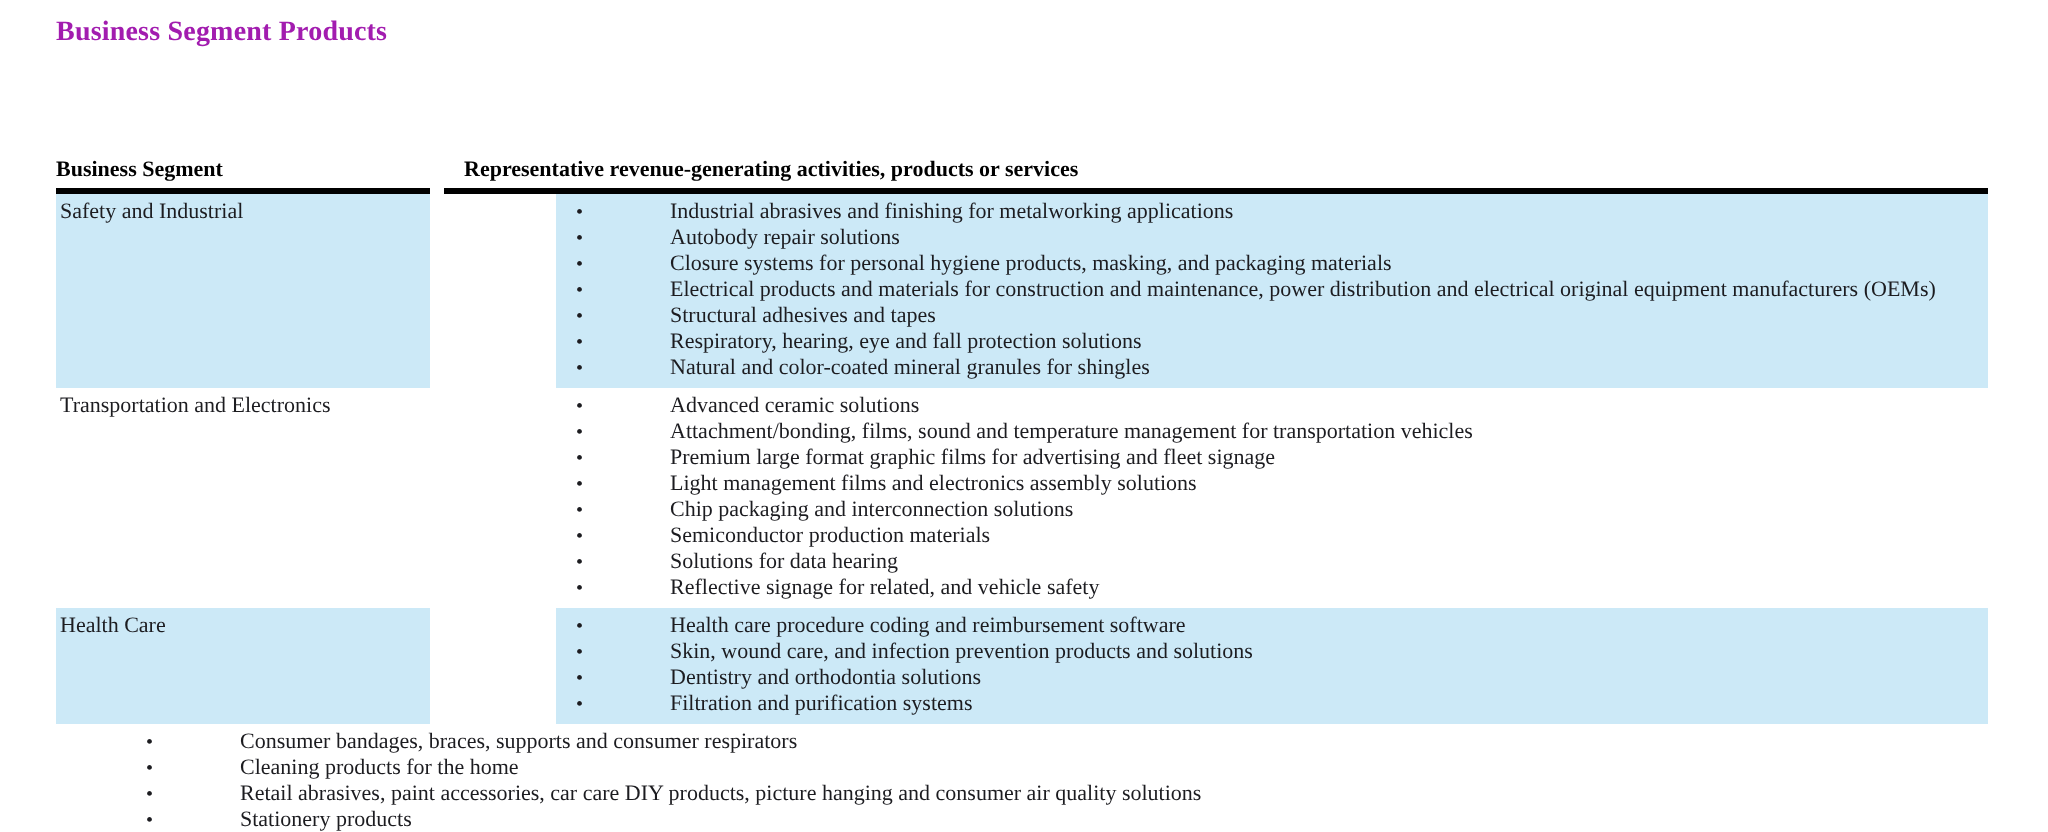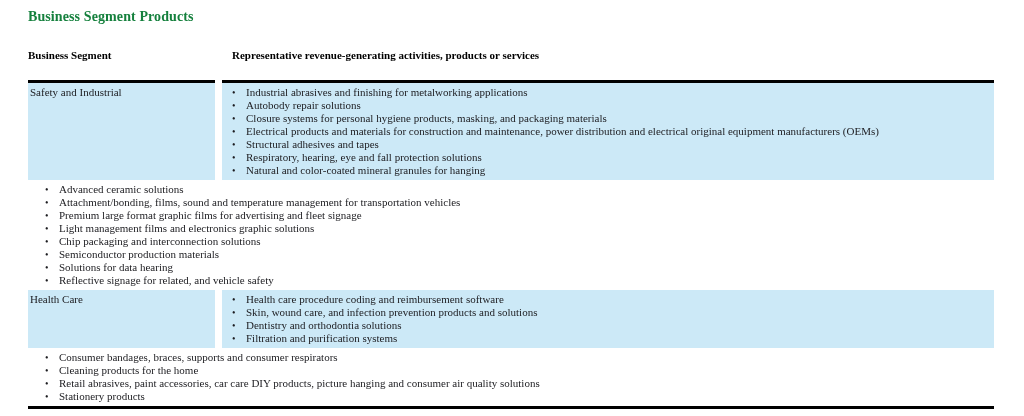--- a/index.html
+++ b/index.html
@@ -11,36 +11,36 @@
     color: #1c1c20;
     overflow: hidden;
   }
   .doc {
     margin: 9px 30px 0 28px;
     width: 966px;
   }
   .doc-title {
     font-size: 14px;
     font-weight: bold;
-    color: #15803d;
-    margin-bottom: 24px;
+    color: #a21caf;
+    margin-bottom: 12px;
     letter-spacing: 0.1px;
   }
   .thead { display: flex; align-items: flex-end; }
   .th {
     font-weight: bold;
     font-size: 11px;
     color: #000000;
     border-bottom: 3px solid #000000;
-    padding-bottom: 19px;
+    padding-bottom: 3px;
   }
   .th-seg { width: 187px; }
   .col-gap { width: 7px; flex-shrink: 0; }
-  .th-act { flex: 1; padding-left: 10px; }
-  .trow { display: flex; font-size: 11px; }
+  .th-act { flex: 1; padding-left: 10px; margin-top: 42px; }
+  .trow { display: flex; font-size: 11px; gap: 28px; }
   .cell-seg {
     width: 187px;
     padding: 3px 0 3px 2px;
     line-height: 13px;
     box-sizing: border-box;
   }
   .cell-act {
     flex: 1;
     padding: 3px 0 3px 4px;
     box-sizing: border-box;
@@ -48,21 +48,21 @@
   .row-highlight .cell-seg,
   .row-highlight .cell-act { background: #cce9f7; }
   .bline { display: flex; line-height: 13px; }
   .bmark {
     flex-shrink: 0;
     width: 14px;
     padding-left: 6px;
     font-size: 10px;
     box-sizing: content-box;
   }
-  .btext { flex: 1; white-space: nowrap; }
+  .btext { flex: 1; white-space: nowrap; margin-left: 33px; }
   .footnote { line-height: 13px; margin-top: 5px; }
   .tbottom { border-top: 3px solid #000000; height: 0; }
 </style>
 </head>
 <body>
 
 <div class="doc">
   <div class="doc-title">Business Segment Products</div>
 
   <div class="thead">
@@ -95,43 +95,44 @@
           <div class="bline">
             <span class="bmark">•</span>
             <span class="btext">Structural adhesives and tapes</span>
           </div>
           <div class="bline">
             <span class="bmark">•</span>
             <span class="btext">Respiratory, hearing, eye and fall protection solutions</span>
           </div>
           <div class="bline">
             <span class="bmark">•</span>
-            <span class="btext">Natural and color-coated mineral granules for hanging</span>
+            <span class="btext">Natural and color-coated mineral granules for shingles</span>
           </div>
         </div>
   </div>
 
   <div class="trow">
+    <div class="cell-seg">Transportation and Electronics</div>
     <div class="col-gap"></div>
     <div class="cell-act">
           <div class="bline">
             <span class="bmark">•</span>
             <span class="btext">Advanced ceramic solutions</span>
           </div>
           <div class="bline">
             <span class="bmark">•</span>
             <span class="btext">Attachment/bonding, films, sound and temperature management for transportation vehicles</span>
           </div>
           <div class="bline">
             <span class="bmark">•</span>
             <span class="btext">Premium large format graphic films for advertising and fleet signage</span>
           </div>
           <div class="bline">
             <span class="bmark">•</span>
-            <span class="btext">Light management films and electronics graphic solutions</span>
+            <span class="btext">Light management films and electronics assembly solutions</span>
           </div>
           <div class="bline">
             <span class="bmark">•</span>
             <span class="btext">Chip packaging and interconnection solutions</span>
           </div>
           <div class="bline">
             <span class="bmark">•</span>
             <span class="btext">Semiconductor production materials</span>
           </div>
           <div class="bline">

